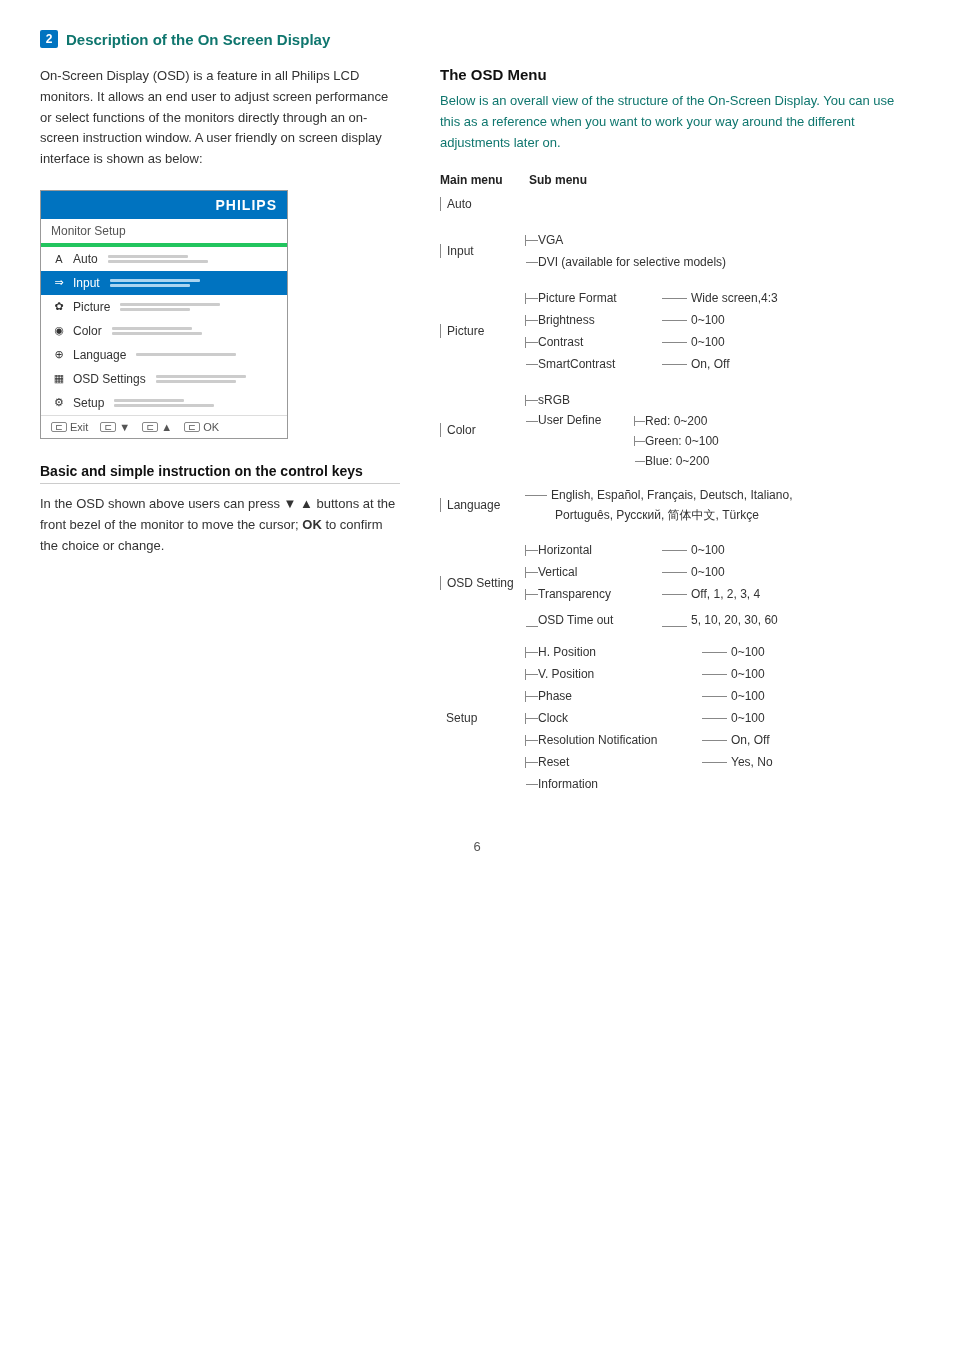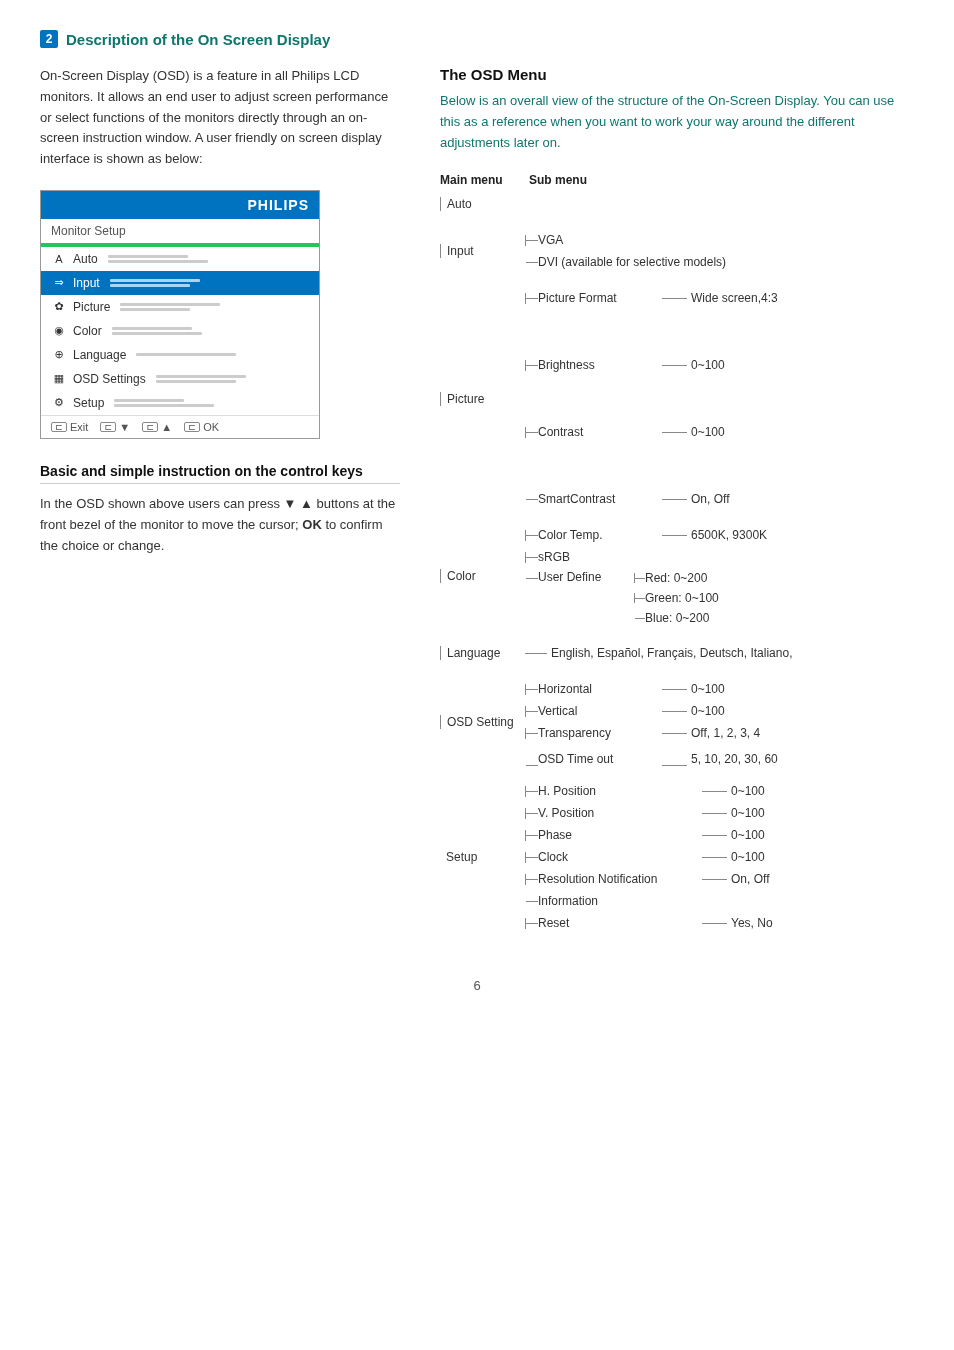--- a/index.html
+++ b/index.html
@@ -79,21 +79,21 @@
       color: #333;
       margin-bottom: 20px;
     }
 
     
     .osd-mockup {
       border: 1px solid #999;
       padding: 0;
       margin-bottom: 24px;
       background: #fff;
-      width: 280px;
+      width: 248px;
     }
 
     .osd-header {
       background: #0073c0;
       color: #fff;
       text-align: right;
       font-size: 14px;
       font-weight: bold;
       padding: 6px 10px;
       letter-spacing: 1px;
@@ -386,21 +386,21 @@
             </div>
           </div>
         </div>
 
         <div class="menu-section">
           <div class="td-row">
             <div class="td-main-col">
               <span style="border-left:1px solid #888; padding-left:6px;">Picture</span>
             </div>
             <div class="td-sub-col">
-              <div style="display:flex; flex-direction:column;gap:45px;">
+              <div style="display:flex; flex-direction:column;">
                 <div style="display:flex; align-items:center; min-height:22px;">
                   <span style="border-left:1px solid #888; display:inline-block; width:1px; height:11px;"></span>
                   <span style="display:inline-block; width:12px; height:1px; background:#888;"></span>
                   <span style="min-width:120px;">Picture Format</span>
                   <span style="display:inline-block; width:25px; height:1px; background:#888; margin:0 4px;"></span>
                   <span>Wide screen,4:3</span>
                 </div>
                 <div style="display:flex; align-items:center; min-height:22px;">
                   <span style="border-left:1px solid #888; display:inline-block; width:1px; height:11px;"></span>
                   <span style="display:inline-block; width:12px; height:1px; background:#888;"></span>
@@ -427,27 +427,20 @@
           </div>
         </div>
 
         <div class="menu-section">
           <div class="td-row">
             <div class="td-main-col">
               <span style="border-left:1px solid #888; padding-left:6px;">Color</span>
             </div>
             <div class="td-sub-col">
               <div style="display:flex; flex-direction:column;">
-                <div style="display:flex; align-items:center; min-height:22px;">
-                  <span style="border-left:1px solid #888; display:inline-block; width:1px; height:11px;"></span>
-                  <span style="display:inline-block; width:12px; height:1px; background:#888;"></span>
-                  <span style="min-width:120px;">Color Temp.</span>
-                  <span style="display:inline-block; width:25px; height:1px; background:#888; margin:0 4px;"></span>
-                  <span>6500K, 9300K</span>
-                </div>
                 <div style="display:flex; align-items:center; min-height:22px;">
                   <span style="border-left:1px solid #888; display:inline-block; width:1px; height:11px;"></span>
                   <span style="display:inline-block; width:12px; height:1px; background:#888;"></span>
                   <span style="min-width:120px;">sRGB</span>
                 </div>
                 <div style="display:flex; align-items:flex-start; min-height:22px;">
                   <span style="border-left:0px solid #888; display:inline-block; width:1px; height:11px; margin-top:10px;"></span>
                   <span style="display:inline-block; width:12px; height:1px; background:#888; margin-top:10px;"></span>
                   <span style="min-width:90px; margin-top:2px;">User Define</span>
 
@@ -478,20 +471,24 @@
           <div class="td-row">
             <div class="td-main-col">
               <span style="border-left:1px solid #888; padding-left:6px;">Language</span>
             </div>
             <div class="td-sub-col">
               <div style="display:flex; flex-direction:column;">
                 <div style="display:flex; align-items:center; min-height:20px;">
                   <span style="display:inline-block; width:22px; height:1px; background:#888; margin-right:4px;"></span>
                   <span>English, Español, Français, Deutsch, Italiano,</span>
                 </div>
+                <div style="display:flex; align-items:center; min-height:20px;">
+                  <span style="display:inline-block; width:26px; margin-right:4px;"></span>
+                  <span>Português, Русский, 简体中文, Türkçe</span>
+                </div>
               </div>
             </div>
           </div>
         </div>
 
         <div class="menu-section">
           <div class="td-row">
             <div class="td-main-col">
               <span style="border-left:1px solid #888; padding-left:6px;">OSD Setting</span>
             </div>
@@ -566,31 +563,31 @@
                   <span>0~100</span>
                 </div>
                 <div style="display:flex; align-items:center; min-height:22px;">
                   <span style="border-left:1px solid #888; display:inline-block; width:1px; height:11px;"></span>
                   <span style="display:inline-block; width:12px; height:1px; background:#888;"></span>
                   <span style="min-width:160px;">Resolution Notification</span>
                   <span style="display:inline-block; width:25px; height:1px; background:#888; margin:0 4px;"></span>
                   <span>On, Off</span>
                 </div>
                 <div style="display:flex; align-items:center; min-height:22px;">
+                  <span style="border-left:1px solid #888; display:inline-block; width:1px; height:11px;"></span>
+                  <span style="display:inline-block; width:12px; height:1px; background:#888;"></span>
+                  <span style="min-width:160px;">Reset</span>
+                  <span style="display:inline-block; width:25px; height:1px; background:#888; margin:0 4px;"></span>
+                  <span>Yes, No</span>
+                </div>
+                <div style="display:flex; align-items:center; min-height:22px;">
                   <span style="border-left:0px solid #888; display:inline-block; width:1px; height:11px;"></span>
                   <span style="display:inline-block; width:12px; height:1px; background:#888;"></span>
                   <span>Information</span>
                 </div>
-                <div style="display:flex; align-items:center; min-height:22px;">
-                  <span style="border-left:1px solid #888; display:inline-block; width:1px; height:11px;"></span>
-                  <span style="display:inline-block; width:12px; height:1px; background:#888;"></span>
-                  <span style="min-width:160px;">Reset</span>
-                  <span style="display:inline-block; width:25px; height:1px; background:#888; margin:0 4px;"></span>
-                  <span>Yes, No</span>
-                </div>
               </div>
             </div>
           </div>
         </div>
 
       </div>
 
     </div>
 
   </div>

